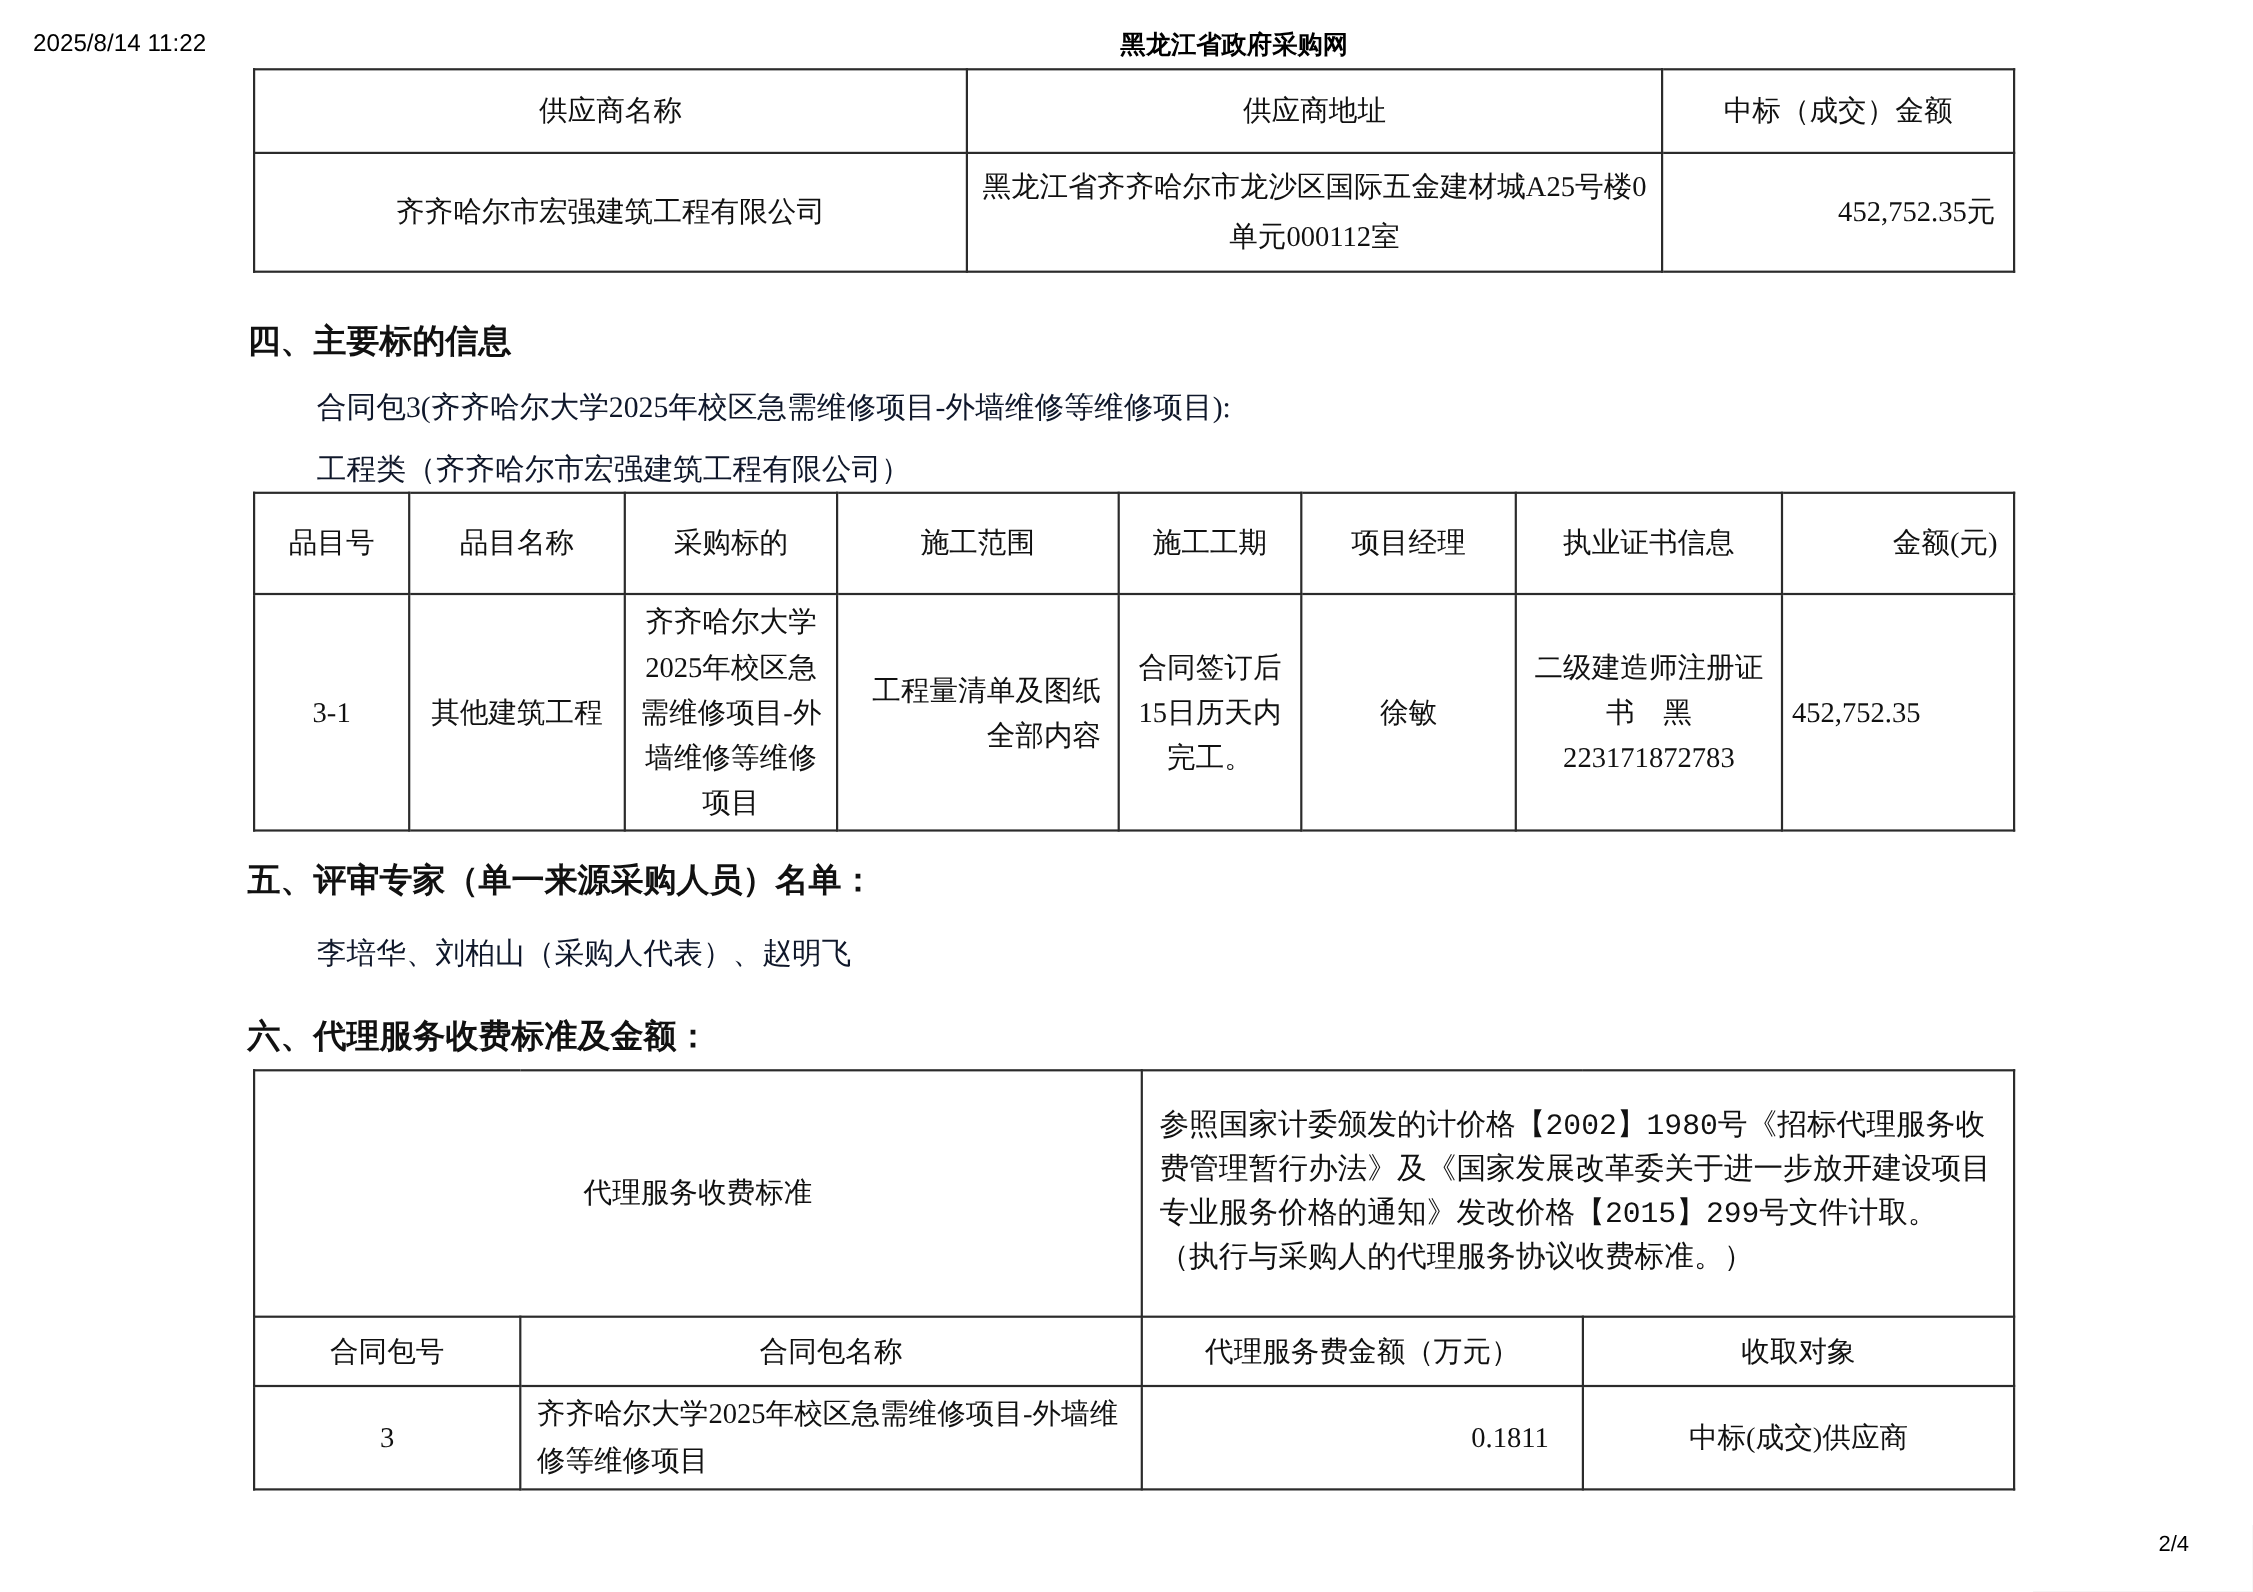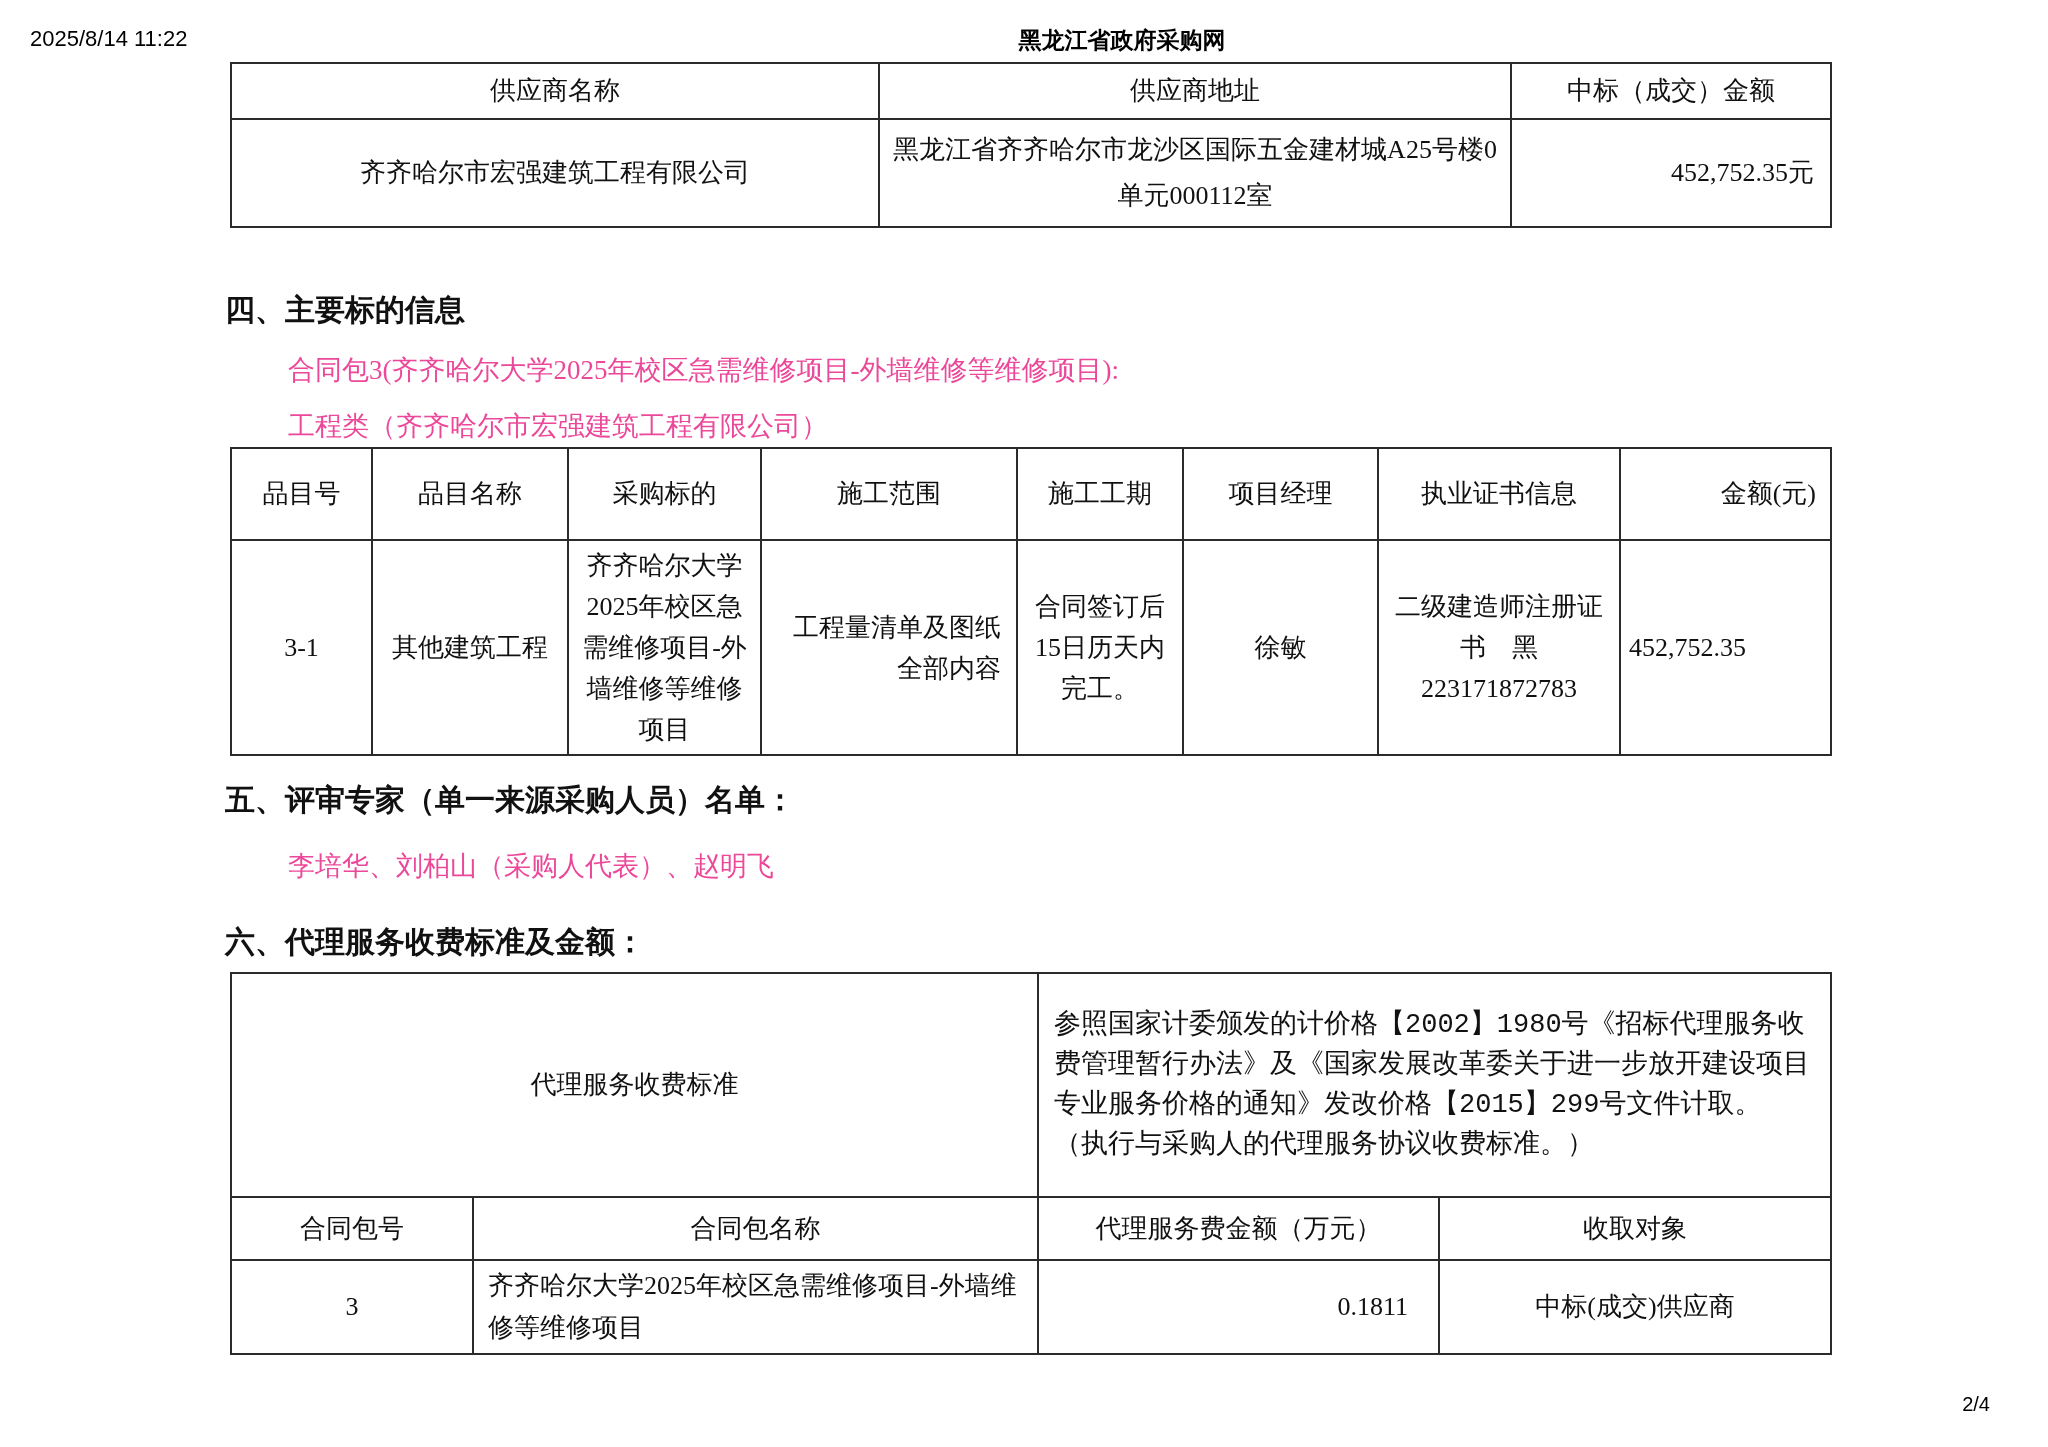--- a/index.html
+++ b/index.html
@@ -41,21 +41,21 @@
   }
   td {
     border:2px solid #2b2b2b;
     font-size:26px; color:#111;
     text-align:center; vertical-align:middle;
     line-height:44px;
     padding:4px 8px;
     word-break:break-word;
   }
   .tbl-supplier { top:62px; }
-  .tbl-supplier .head-row td { height:56px; }
+  .tbl-supplier .head-row td { height:76px; }
   .tbl-supplier .data-row td { height:108px; line-height:46px; }
   .cell-amount { text-align:right; padding-right:16px; }
 
   .tbl-subject { top:447px; }
   .tbl-subject .head-row td { height:92px; }
   .tbl-subject .data-row td { height:205px; line-height:41px; }
   .cell-scope { padding:14px 15px;text-align:right; }
   .cell-money-h { text-align:right; padding-right:14px; }
   .cell-money { text-align:left; padding-right:14px; }
 
@@ -70,21 +70,21 @@
   .cell-pkg-name { text-align:left; padding:4px 14px; }
   .cell-fee { text-align:right; padding-right:30px; }
 
   
   .sec-heading {
     position:absolute; left:225px;
     font-size:30px; font-weight:bold; color:#111; white-space:nowrap;
   }
   .para {
     position:absolute; left:288px;
-    font-size:27px; color:#ec4899; white-space:nowrap;
+    font-size:27px; color:#0f172a; white-space:nowrap;
   }
   .h4 { top:290px; }
   .p4a { top:352px; }
   .p4b { top:408px;text-align:center; }
   .h5 { top:780px; }
   .p5 { top:848px; }
   .h6 { top:922px; }
 </style>
 </head>
 <body>

